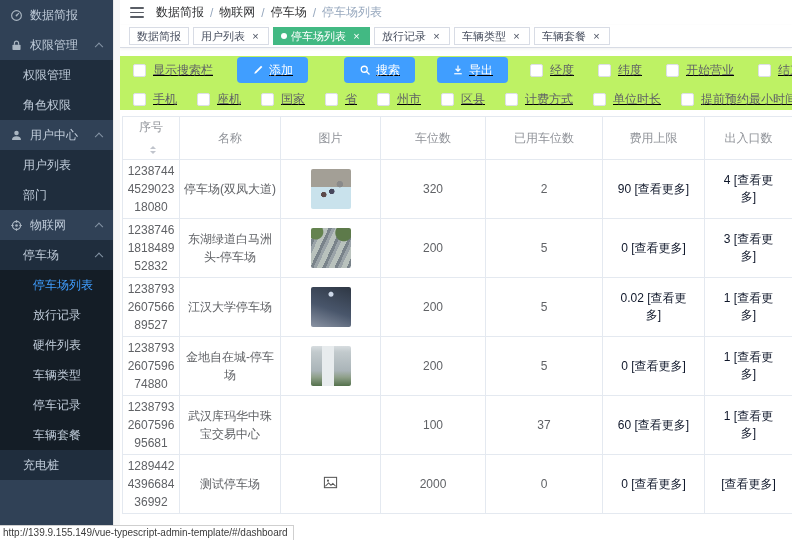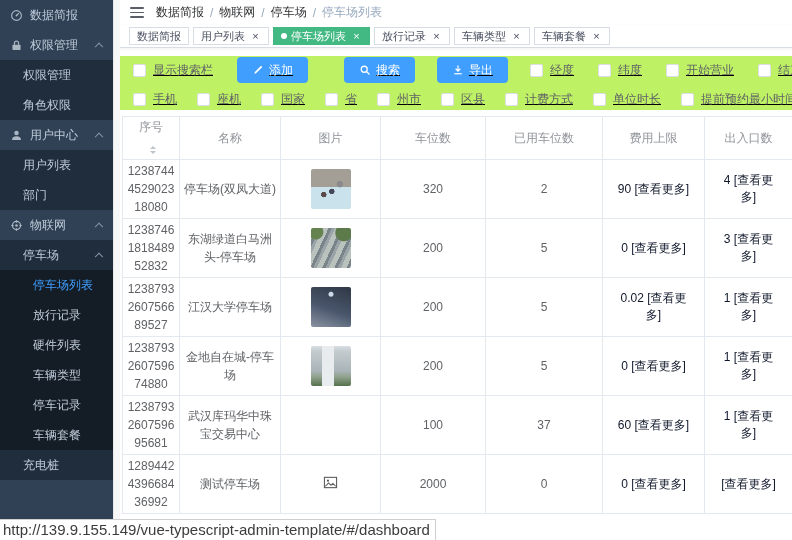--- a/index.html
+++ b/index.html
@@ -91,21 +91,21 @@
   .thumb-night-road{background:
       radial-gradient(circle at 50% 18%, #cdd8e8 0 2px, transparent 3px),
       linear-gradient(200deg,#2e3744 0%,#49566b 55%,#8a93a3 100%);}
   .thumb-building{background:
       linear-gradient(90deg, rgba(0,0,0,0) 28%, #e8ecee 28% 58%, rgba(0,0,0,0) 58%),
       linear-gradient(180deg,#d7dde0 0%,#c2cacd 15%,#aab4b8 62%,#8fa08a 78%,#54714c 100%);}
   .broken-img{display:inline-flex;color:#555;}
 
   
   .statusbar{position:absolute;left:0;bottom:0;background:#fff;border:1px solid #cfcfcf;
-             border-left:none;border-bottom:none;padding:1px 5px 2px 3px;font-size:15px;
+             border-left:none;border-bottom:none;padding:1px 5px 2px 3px;font-size:10px;
              color:#3c3c3c;z-index:50;white-space:nowrap;}
 </style>
 </head>
 <body>
 
 <svg width="0" height="0" style="position:absolute">
   <symbol id="i-dashboard" viewBox="0 0 16 16">
     <circle cx="8" cy="8" r="6" fill="none" stroke="currentColor" stroke-width="1.4"></circle>
     <path d="M8 8 L11 5" stroke="currentColor" stroke-width="1.4" fill="none"></path>
     <circle cx="8" cy="8" r="1.1" fill="currentColor"></circle>

